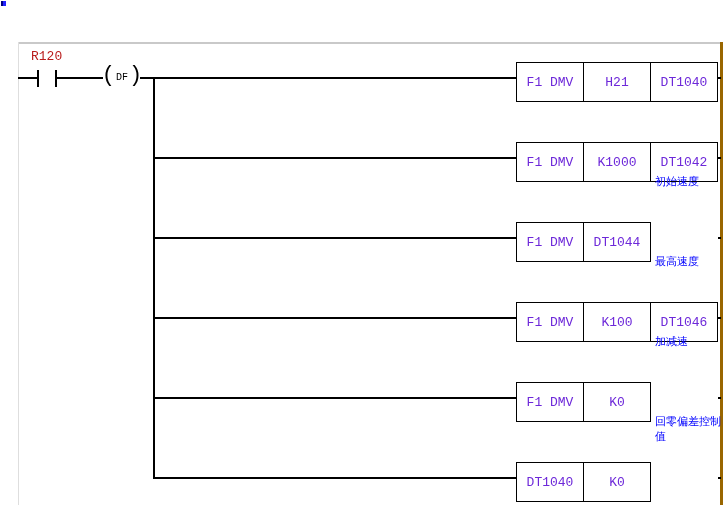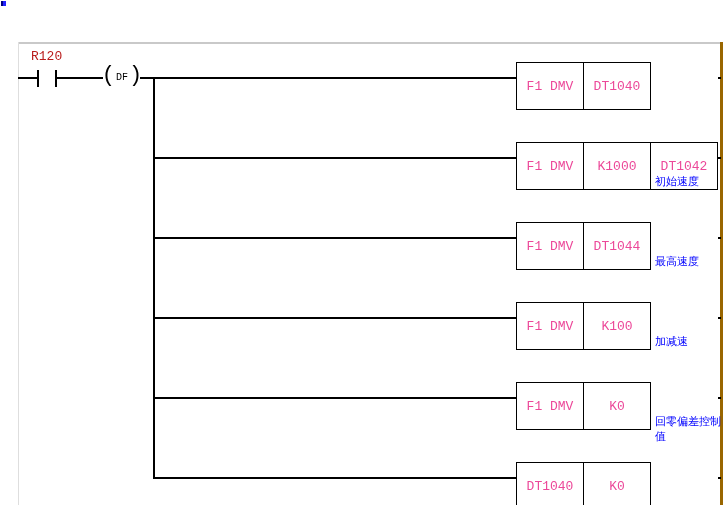--- a/index.html
+++ b/index.html
@@ -14,23 +14,23 @@
   .tiny-icon{position:absolute;left:1px;top:1px;width:5px;height:5px;
     background:linear-gradient(90deg,#000080 0 2px,#2222ff 2px 100%);}
   .contact-bar{position:absolute;width:2px;height:17px;top:70px;background:#000;}
   .contact-label{position:absolute;left:31px;top:49px;font-size:13px;color:#b91c1c;white-space:nowrap;}
   .df{position:absolute;left:103px;top:62px;width:38px;height:31px;background:#fff;
       display:flex;align-items:center;justify-content:center;}
   .df .paren{font-size:22px;line-height:22px;font-weight:normal;position:relative;top:-2px;}
   .df .df-label{font-size:10px;padding:0 1px;position:relative;top:0px;}
   .vbranch{position:absolute;left:153px;top:77px;width:2px;height:402px;background:#000;}
   .block{position:absolute;left:516px;width:202px;height:32px;display:flex;background:#fff;}
-  .cell{box-sizing:border-box;width:68px;height:48px;border:1px solid #000;background:#fff;
+  .cell{box-sizing:border-box;width:68px;height:40px;border:1px solid #000;background:#fff;
         display:flex;align-items:center;justify-content:center;
-        font-size:13px;color:#ec4899;white-space:nowrap;}
+        font-size:13px;color:#6d28d9;white-space:nowrap;}
   .cell + .cell{margin-left:-1px;}
   .comment{position:absolute;left:655px;width:70px;font-family:Liberation Mono, monospace;
            font-size:11px;line-height:15px;color:#0000ff;word-break:break-all;}
 </style>
 </head>
 <body>
 
 <div class="tiny-icon"></div>
 <div class="sep-line"></div>
 <div class="left-bus"></div>
@@ -46,20 +46,21 @@
   <span class="paren">(</span>
   <span class="df-label">DF</span>
   <span class="paren">)</span>
 </div>
 <div class="wire" style="left:140px;top:77px;width:376px;height:2px;"></div>
 
 <div class="vbranch"></div>
 
 <div class="block" style="top:62px;">
   <div class="cell">F1 DMV</div>
+  <div class="cell">H21</div>
   <div class="cell">DT1040</div>
 </div>
 <div class="wire" style="left:718px;top:77px;width:3px;height:2px;"></div>
 
 <div class="wire" style="left:154px;top:157px;width:362px;height:2px;"></div>
 <div class="block" style="top:142px;">
   <div class="cell">F1 DMV</div>
   <div class="cell">K1000</div>
   <div class="cell">DT1042</div>
 </div>
@@ -71,20 +72,21 @@
   <div class="cell">F1 DMV</div>
   <div class="cell">DT1044</div>
 </div>
 <div class="wire" style="left:718px;top:237px;width:3px;height:2px;"></div>
 <div class="comment" style="top:255px;">最高速度</div>
 
 <div class="wire" style="left:154px;top:317px;width:362px;height:2px;"></div>
 <div class="block" style="top:302px;">
   <div class="cell">F1 DMV</div>
   <div class="cell">K100</div>
+  <div class="cell">DT1046</div>
 </div>
 <div class="wire" style="left:718px;top:317px;width:3px;height:2px;"></div>
 <div class="comment" style="top:335px;">加减速</div>
 
 <div class="wire" style="left:154px;top:397px;width:362px;height:2px;"></div>
 <div class="block" style="top:382px;">
   <div class="cell">F1 DMV</div>
   <div class="cell">K0</div>
 </div>
 <div class="wire" style="left:718px;top:397px;width:3px;height:2px;"></div>

